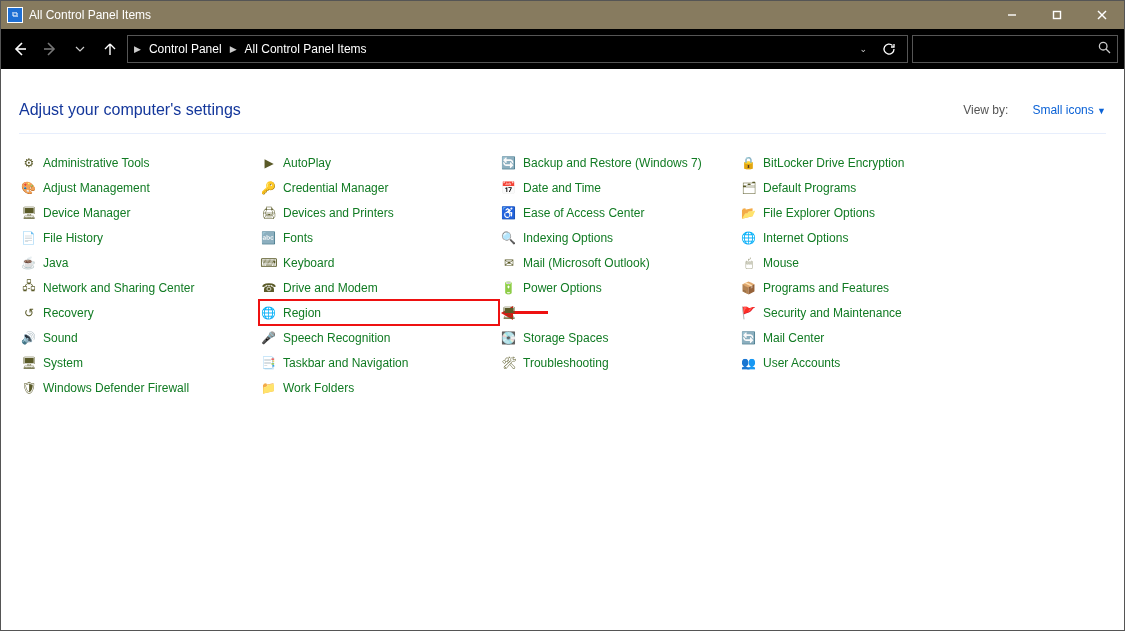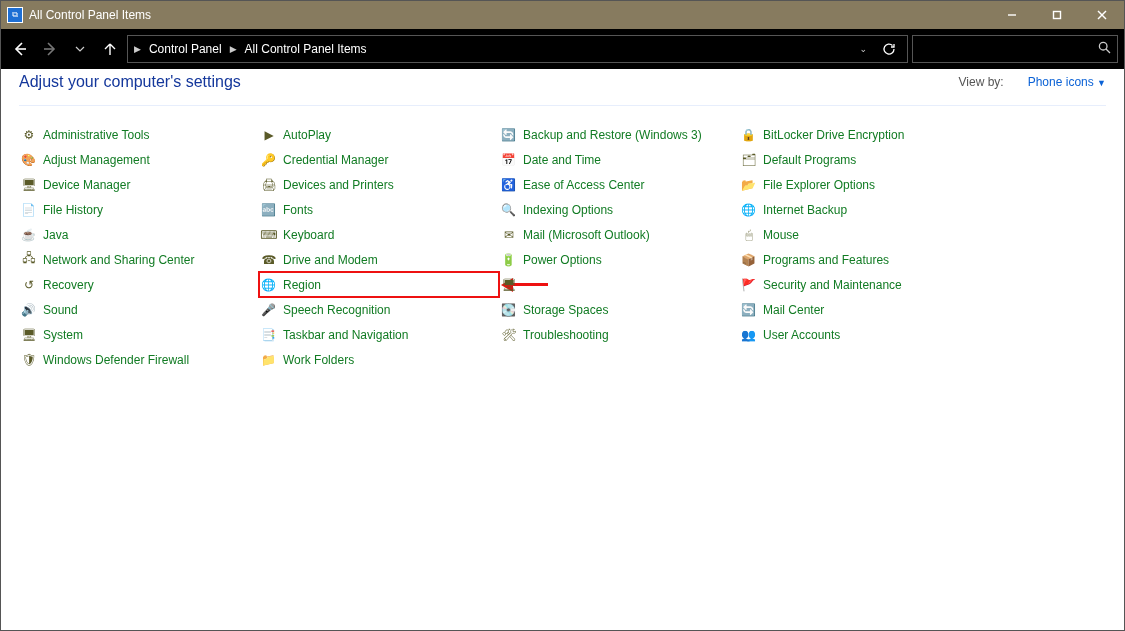--- a/index.html
+++ b/index.html
@@ -80,21 +80,21 @@
     color: #fff;
   }
   .searchbox .glass { margin-left: auto; color: #ddd; }
   .refresh {
     width: 24px; height: 24px;
     color: #fff; display:flex;align-items:center;justify-content:center;
   }
 
   
   .content {
-    padding: 4px 18px 0 18px;
+    padding: 32px 18px 0 18px;
     background: #fff;
   }
   .headerrow {
     display: flex;
     align-items: center;
     padding-bottom: 14px;
     border-bottom: 1px solid #e7eefc;
     margin-bottom: 16px;
   }
   .heading {
@@ -235,21 +235,21 @@
     </span>
   </div>
 </div>
 
 <div class="content">
   <div class="headerrow">
     <div class="heading">Adjust your computer's settings</div>
     <div class="viewby">
       <span>View by:</span>
       <span class="link">
-        <span>Phone icons</span>
+        <span>Small icons</span>
         <span class="tri">▼</span>
       </span>
     </div>
   </div>
 
   <div class="grid" id="grid" style="grid-template-rows: repeat(10, 25px);">
       <div class="item">
         <span class="ic">⚙</span>
         <span>Administrative Tools</span>
       </div>
@@ -328,21 +328,21 @@
       <div class="item">
         <span class="ic">📑</span>
         <span>Taskbar and Navigation</span>
       </div>
       <div class="item">
         <span class="ic">📁</span>
         <span>Work Folders</span>
       </div>
       <div class="item">
         <span class="ic">🔄</span>
-        <span>Backup and Restore (Windows 3)</span>
+        <span>Backup and Restore (Windows 7)</span>
       </div>
       <div class="item">
         <span class="ic">📅</span>
         <span>Date and Time</span>
       </div>
       <div class="item">
         <span class="ic">♿</span>
         <span>Ease of Access Center</span>
       </div>
       <div class="item">
@@ -376,21 +376,21 @@
       <div class="item">
         <span class="ic">🗂</span>
         <span>Default Programs</span>
       </div>
       <div class="item">
         <span class="ic">📂</span>
         <span>File Explorer Options</span>
       </div>
       <div class="item">
         <span class="ic">🌐</span>
-        <span>Internet Backup</span>
+        <span>Internet Options</span>
       </div>
       <div class="item">
         <span class="ic">🖱</span>
         <span>Mouse</span>
       </div>
       <div class="item">
         <span class="ic">📦</span>
         <span>Programs and Features</span>
       </div>
       <div class="item">

